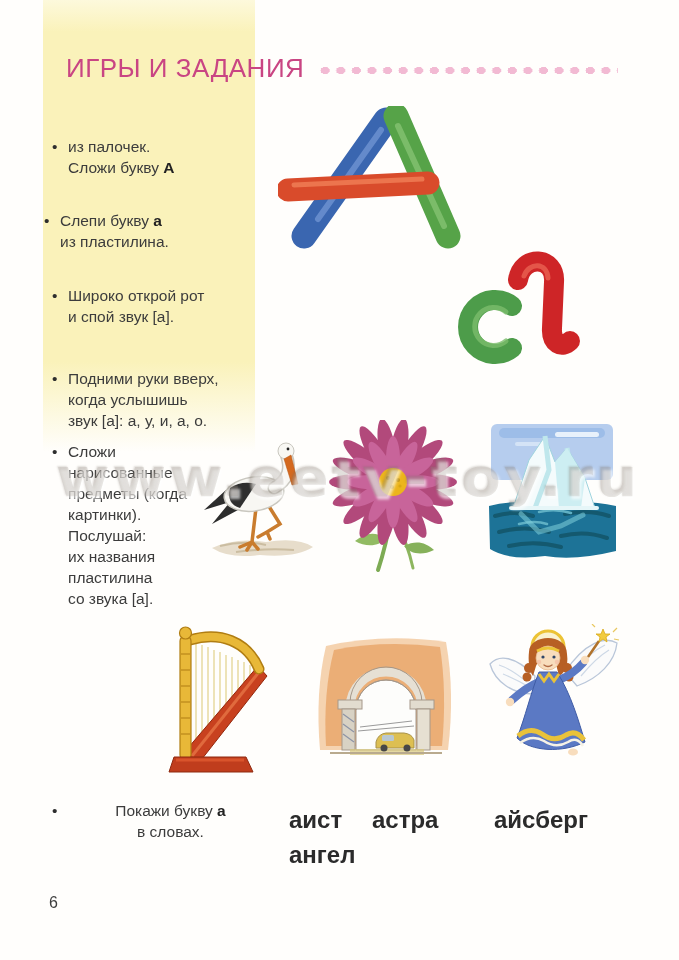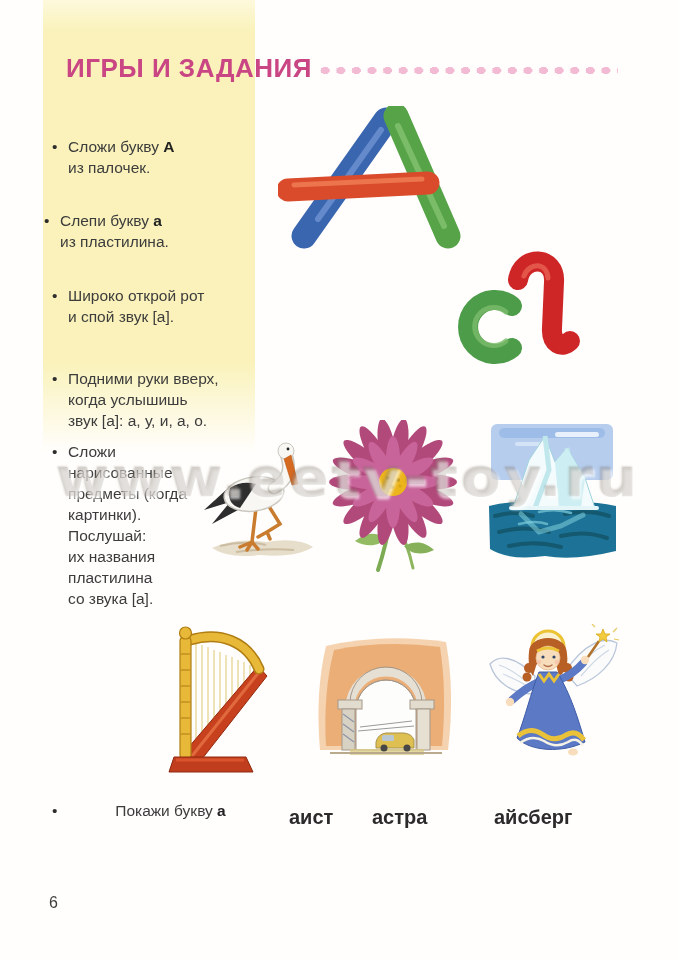--- a/index.html
+++ b/index.html
@@ -1,55 +1,55 @@
 <!DOCTYPE html>
 <html><head>
 <meta charset="utf-8">
 <style>
   html,body{margin:0;padding:0;background:#ffffff;}
   .page{position:relative;width:679px;height:960px;background:#fffefc;overflow:hidden;
         font-family:"Liberation Sans", sans-serif;}
   .yellow-panel{position:absolute;left:43px;top:0;width:212px;height:452px;
         background:linear-gradient(180deg,#fdf9dc 0%,#faf2ba 7%,#faf2ba 80%,rgba(250,242,186,0) 100%);}
-  .page-title{position:absolute;left:66px;top:53px;font-size:26px;font-weight:bold;
+  .page-title{position:absolute;left:66px;top:53px;font-size:26px;font-weight:normal;
         color:#c94583;letter-spacing:0.5px;white-space:nowrap;}
   .dotted-divider{position:absolute;left:318px;top:66px;width:300px;height:9px;
         background:radial-gradient(ellipse 4.6px 3.6px at 7px 4.5px,#f2bad3 98%,rgba(242,186,211,0)) left center/15.6px 9px repeat-x;}
   .task{position:absolute;width:205px;padding-left:16px;font-size:15.5px;line-height:21px;
         color:#3c3c3c;}
   .task::before{content:"\2022";position:absolute;left:0;top:0;color:#2e2e2e;}
   .task .ln{display:block;}
   .task b{font-weight:bold;color:#222;}
   .t1{left:52px;top:136px;} .t2{left:44px;top:210px;} .t3{left:52px;top:285px;}
   .t4{left:52px;top:368px;} .t5{left:52px;top:441px;} .t6{left:52px;top:800px;text-align:center;}
   .illus{position:absolute;}
   .watermark{position:absolute;left:56px;top:444px;width:580px;font-family:"DejaVu Sans",sans-serif;
         font-weight:bold;font-size:58px;letter-spacing:3px;white-space:nowrap;transform:scaleY(0.92);
         color:rgba(150,140,128,0.20);
         text-shadow:2px 3px 3px rgba(255,255,255,0.65),-1px -1px 2px rgba(120,110,100,0.22);
         pointer-events:none;}
   .words{position:absolute;left:289px;top:806px;display:grid;
         grid-template-columns:83px 122px 110px;grid-auto-rows:35px;
-        font-size:20px;font-weight:bold;color:#2b2b2b;}
+        font-size:24px;font-weight:bold;color:#2b2b2b;}
   .page-number{position:absolute;left:49px;top:894px;font-size:16px;color:#3e3e3e;}
 </style>
 </head>
 <body>
 
 <div class="page">
 
   <div class="yellow-panel"></div>
 
   <div class="page-title">ИГРЫ И ЗАДАНИЯ</div>
   <div class="dotted-divider"></div>
 
   <div>
     <div class="task t1">
+      <span class="ln">из палочек.</span>
       <span class="ln"><span>Сложи букву </span><b>А</b></span>
-      <span class="ln">из палочек.</span>
     </div>
     <div class="task t2">
       <span class="ln"><span>Слепи букву </span><b>а</b></span>
       <span class="ln">из пластилина.</span>
     </div>
     <div class="task t3">
       <span class="ln">Широко открой рот</span>
       <span class="ln">и спой звук [а].</span>
     </div>
     <div class="task t4">
@@ -62,20 +62,21 @@
       <span class="ln">нарисованные</span>
       <span class="ln">предметы (когда</span>
       <span class="ln">картинки).</span>
       <span class="ln">Послушай:</span>
       <span class="ln">их названия</span>
       <span class="ln">пластилина</span>
       <span class="ln">со звука [а].</span>
     </div>
     <div class="task t6">
       <span class="ln"><span>Покажи букву </span><b>а</b></span>
+      <span class="ln">в словах.</span>
     </div>
   </div>
 
   <svg class="illus" style="left:278px;top:106px" width="205" height="150" viewBox="0 0 205 150" aria-label="plasticine-capital-A">
     <path d="M108 14 L26 130" stroke="#3a66b0" stroke-width="25" stroke-linecap="round" fill="none"></path>
     <path d="M103 24 L40 113" stroke="#6f94d2" stroke-width="6" stroke-linecap="round" fill="none" opacity="0.8"></path>
     <path d="M118 10 L170 130" stroke="#56a348" stroke-width="25" stroke-linecap="round" fill="none"></path>
     <path d="M120 20 L166 120" stroke="#84c272" stroke-width="6" stroke-linecap="round" fill="none" opacity="0.8"></path>
     <path d="M10 84 L150 77" stroke="#d94b2b" stroke-width="23" stroke-linecap="round" fill="none"></path>
     <path d="M16 79 L144 73" stroke="#ef7c55" stroke-width="5" stroke-linecap="round" fill="none" opacity="0.85"></path>
@@ -239,17 +240,18 @@
     <polygon points="116,5 118,10 123,10 119,13 120,18 116,15 112,18 113,13 109,10 114,10" fill="#f2cb3e" stroke="#d8a816" stroke-width="0.8"></polygon>
     <path d="M126 8 L130 4 M127 15 L132 16 M108 3 L105 0" stroke="#e8c860" stroke-width="1.2"></path>
   </svg>
 
   <div class="watermark">www.eetv-toy.ru</div>
 
   <div class="words">
     <span>аист</span>
     <span>астра</span>
     <span>айсберг</span>
+    <span>ангел</span>
   </div>
 
   <div class="page-number">6</div>
 
 </div>
 
 </body></html>

